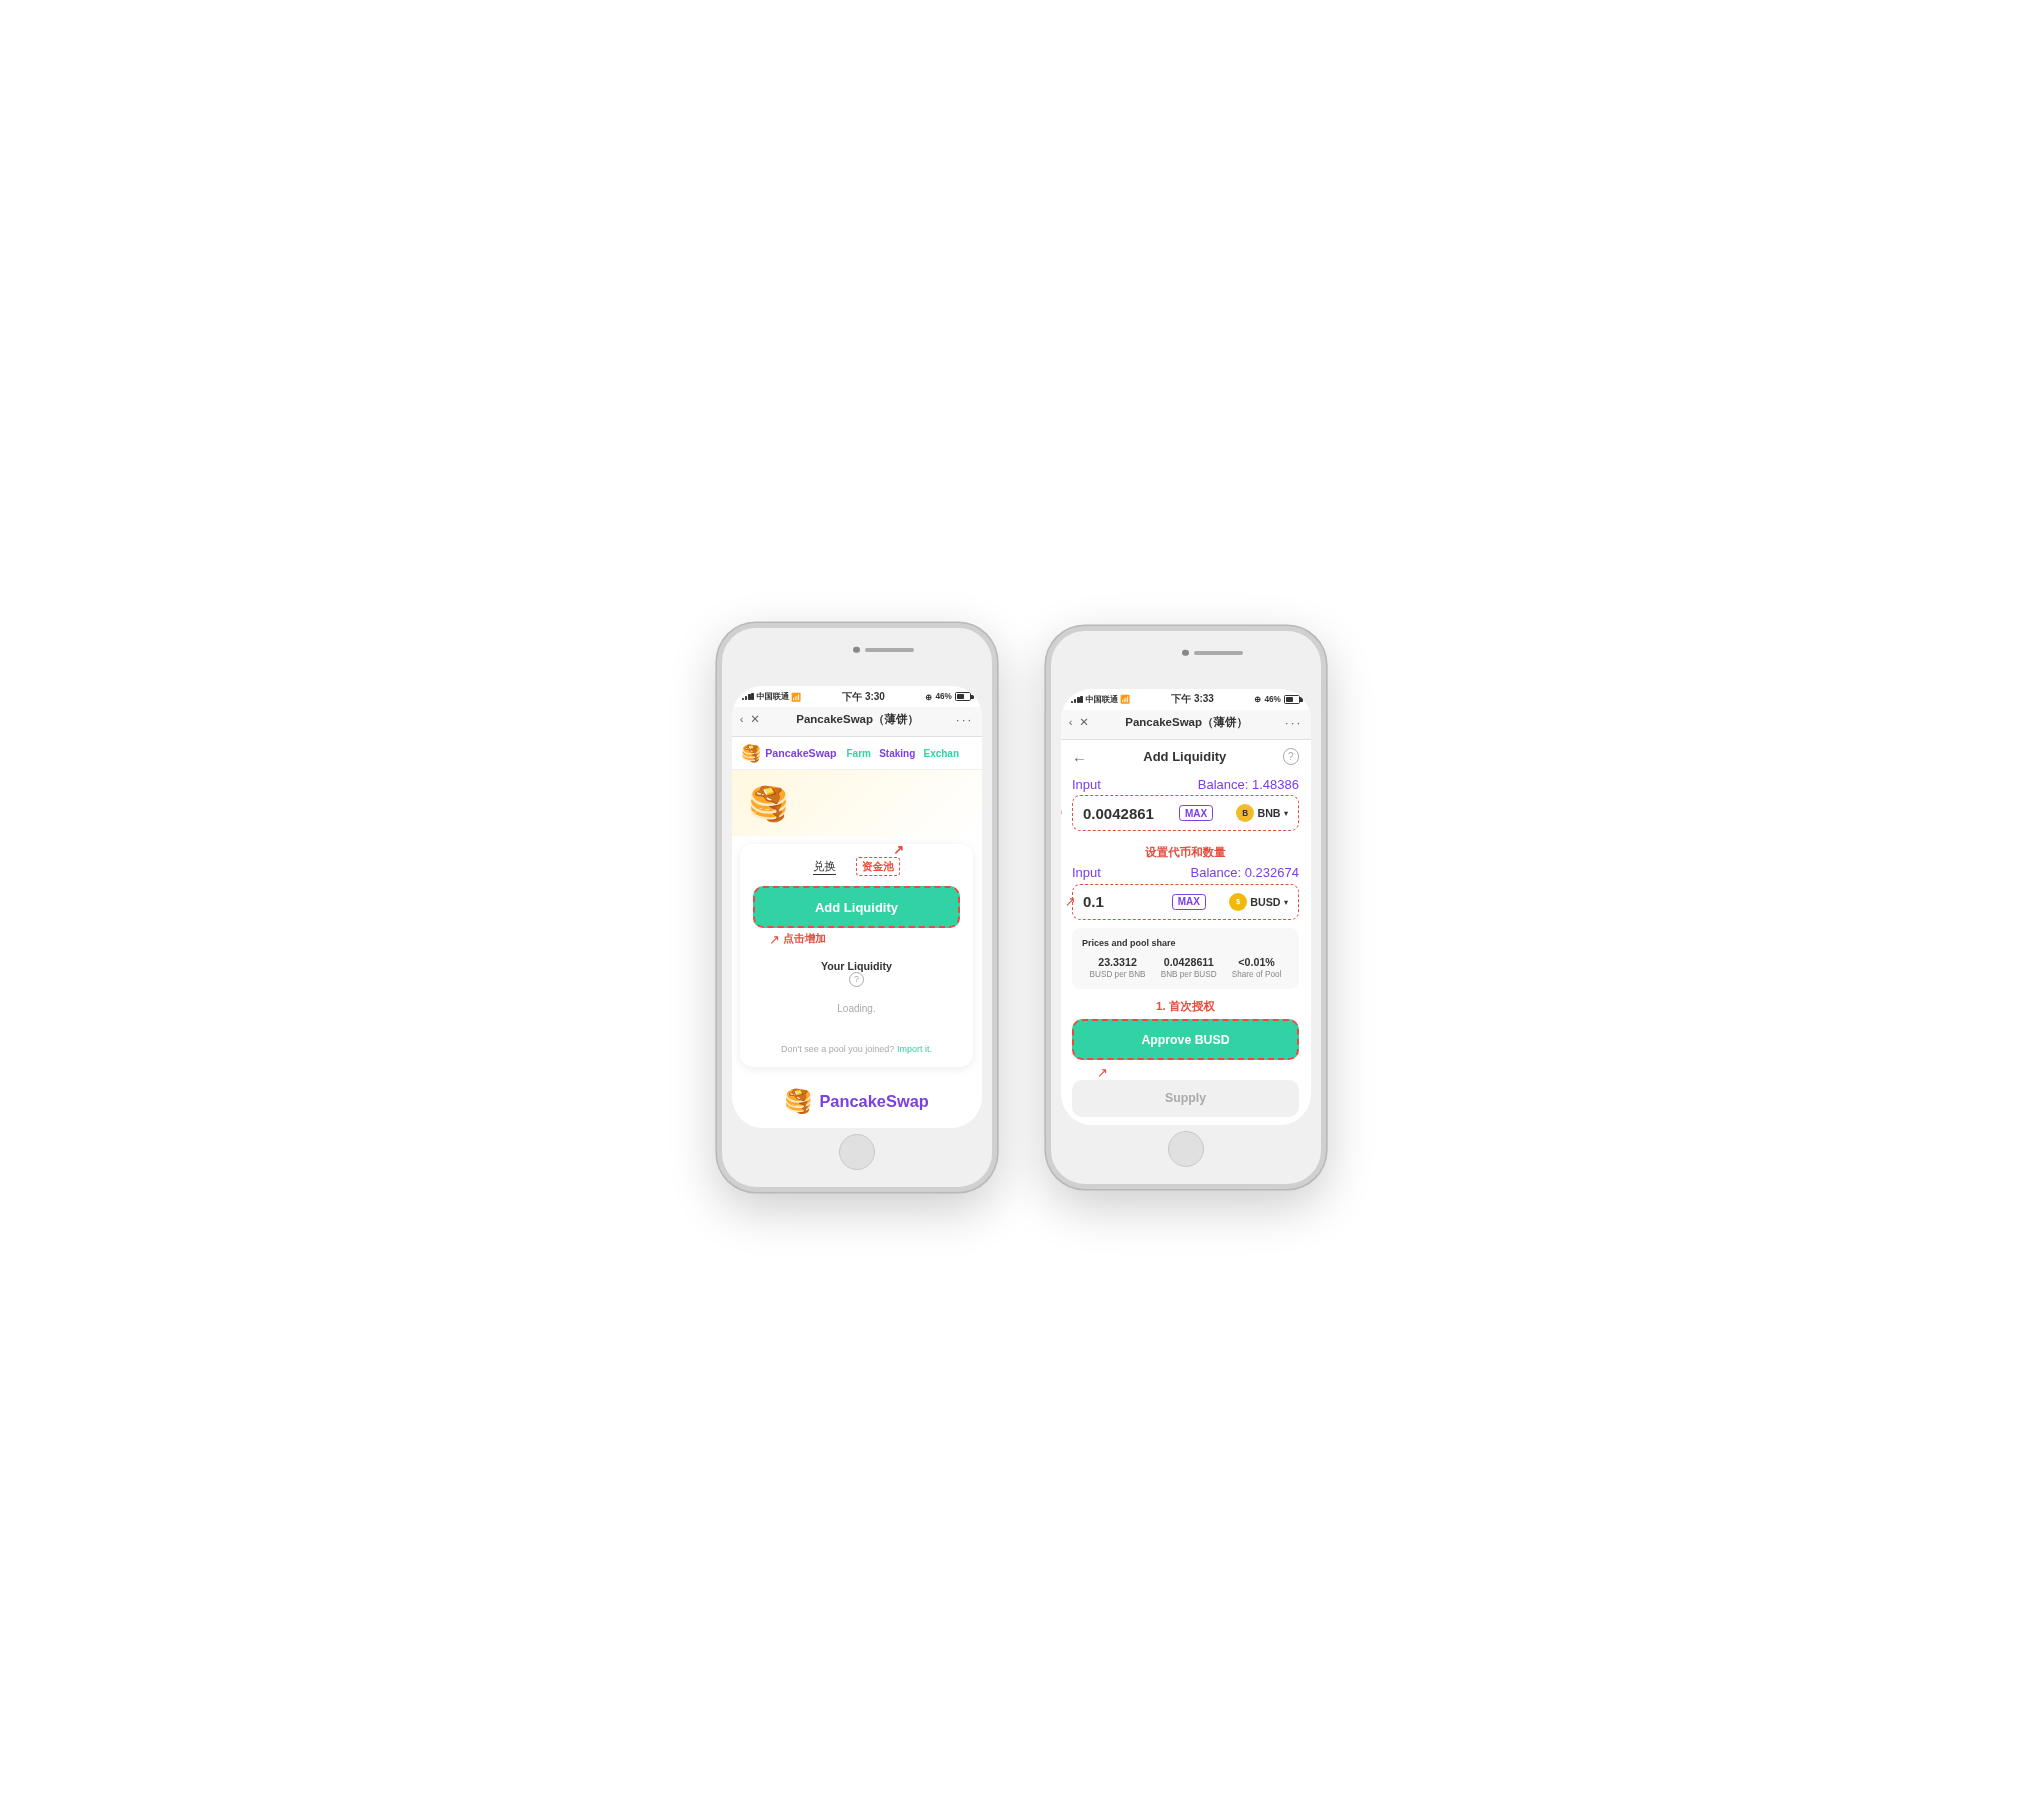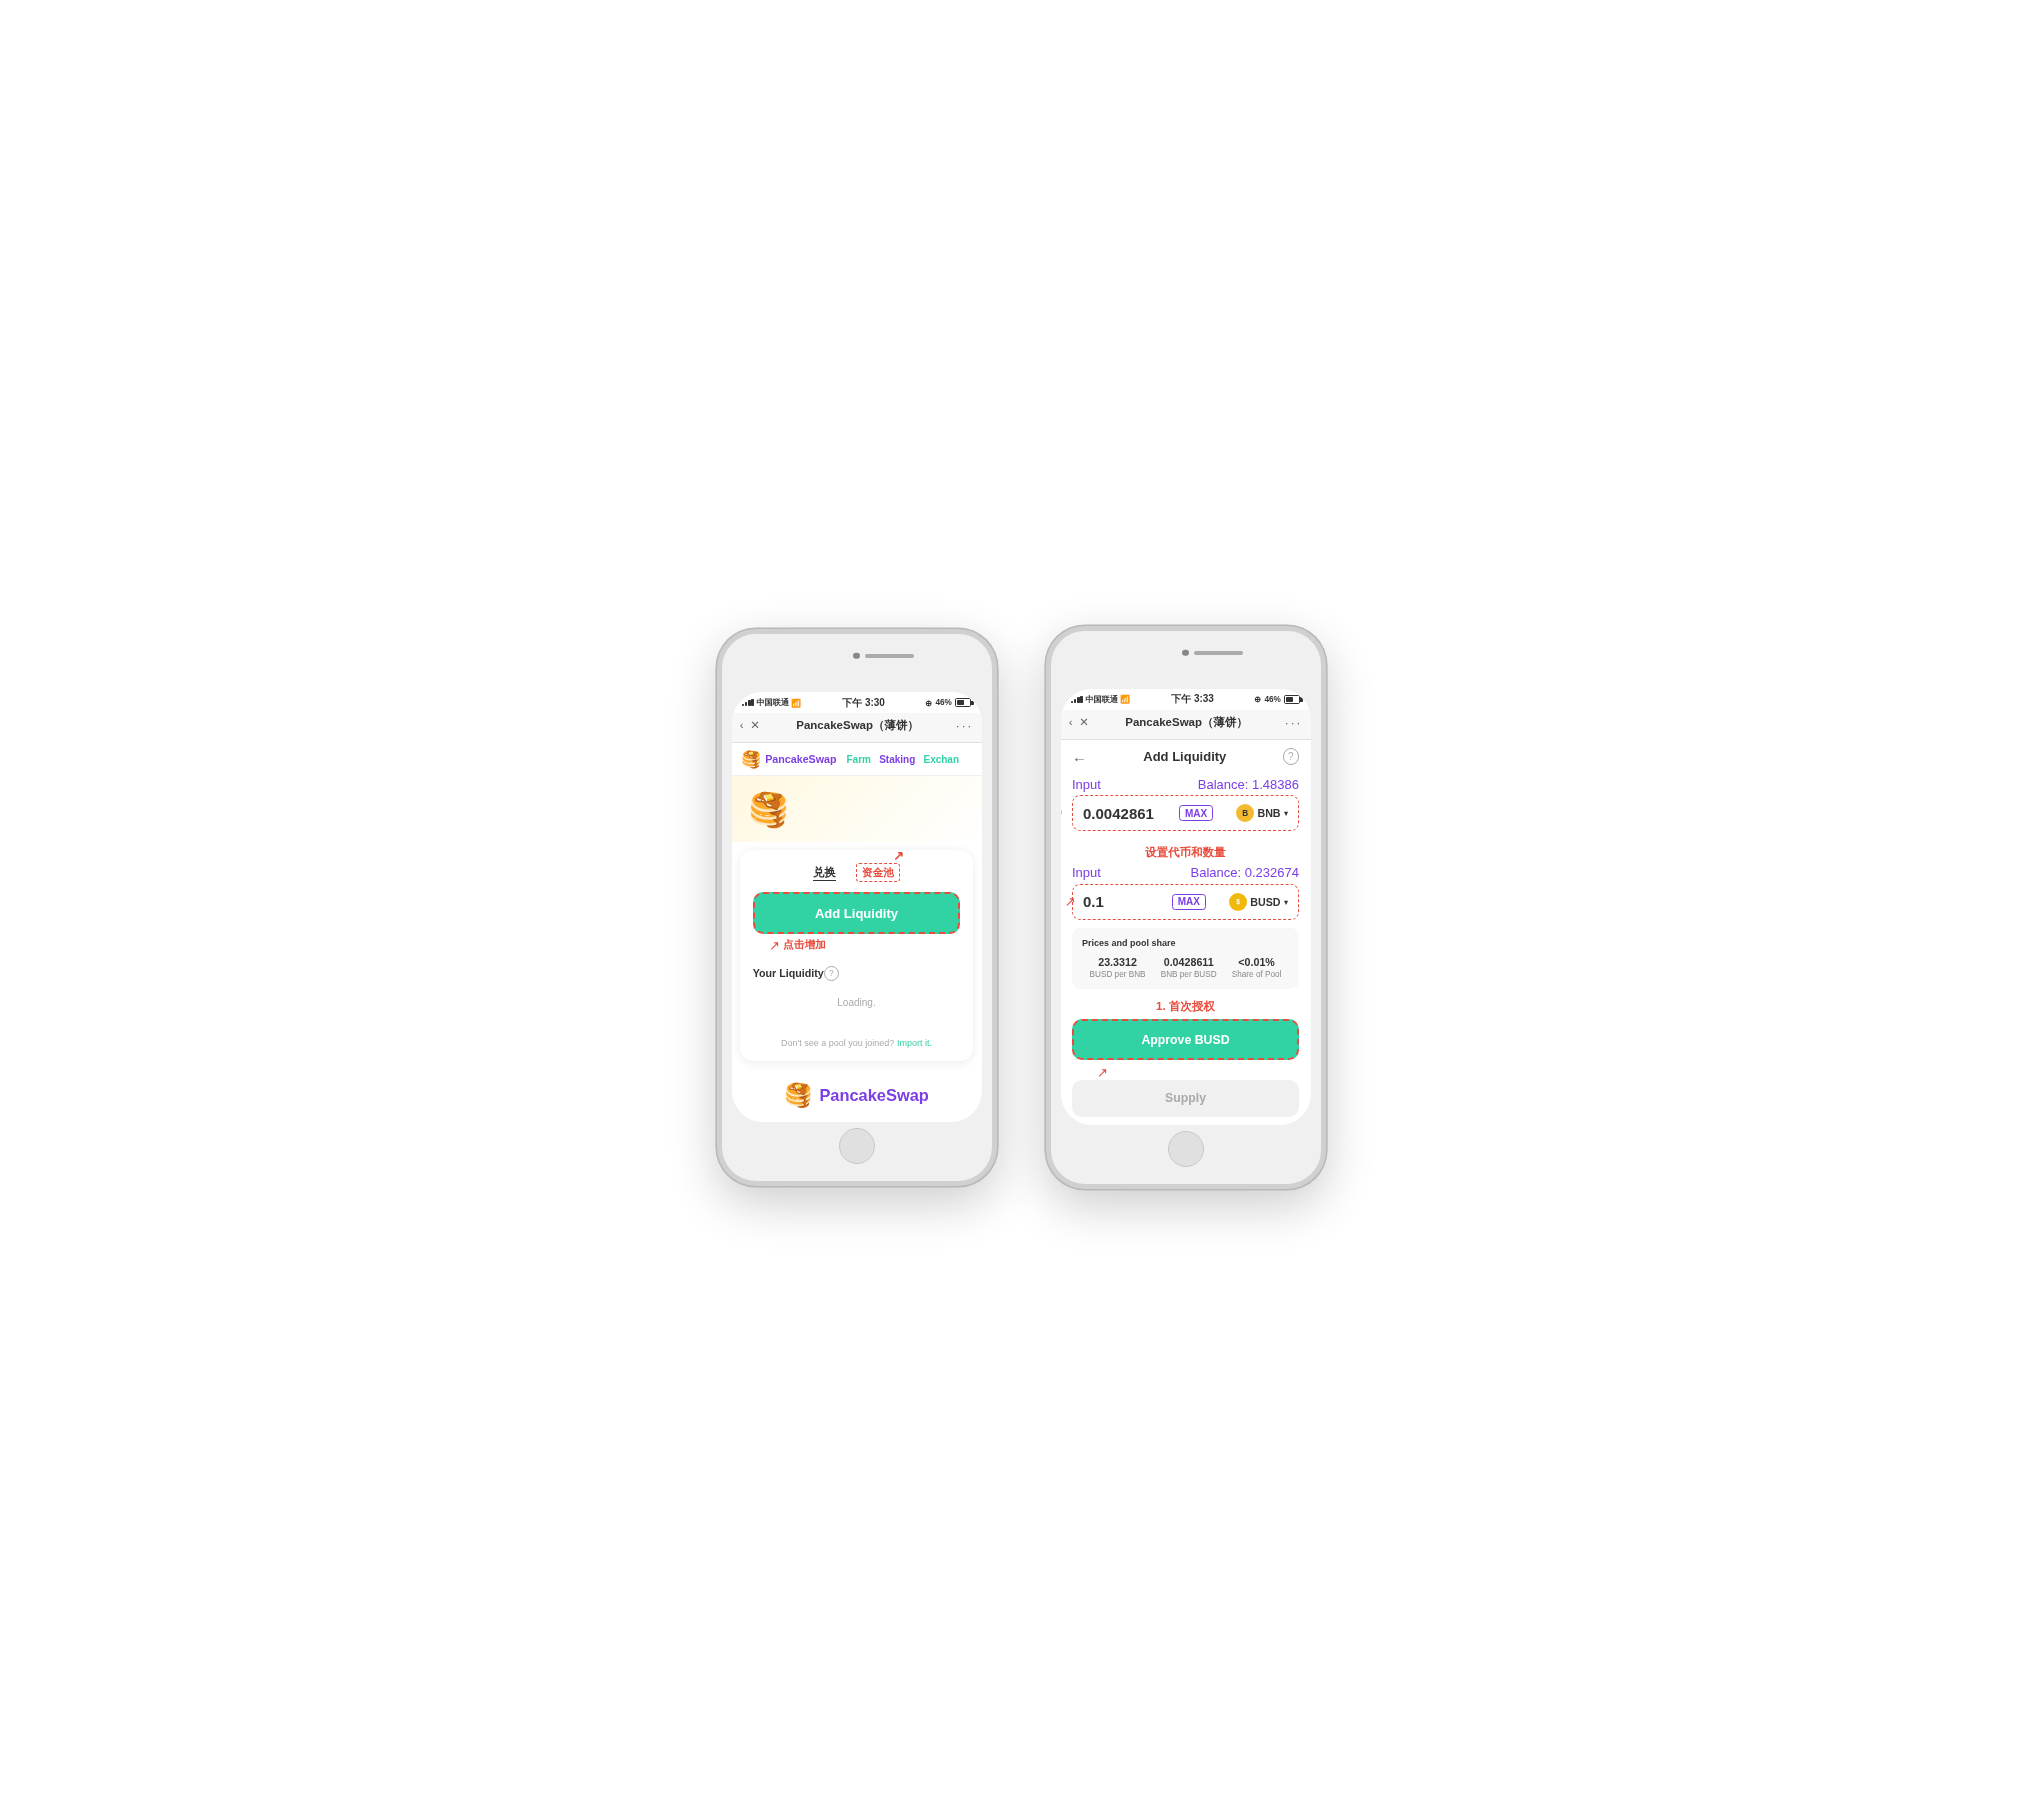--- a/index.html
+++ b/index.html
@@ -186,21 +186,21 @@
       box-shadow: 0 1.6px 10px rgba(0,0,0,0.08);
       padding: 13px;
     }
     .card-tab {
       font-size: 11.5px;
       color: #aaa;
       cursor: pointer;
     }
     .card-tab.active {
       color: #333;
-      font-weight: 700;
+      font-weight: 400;
       border-bottom: 1.6px solid #333;
     }
 
     
     .add-liquidity-btn {
       width: 100%;
       background: #31d3a5;
       color: #fff;
       font-size: 13px;
       font-weight: 600;
@@ -209,22 +209,23 @@
       padding: 11.5px;
       text-align: center;
       cursor: pointer;
       position: relative;
     }
 
     
     .your-liquidity {
       margin-top: 13px;
       display: flex;
-      justify-content: flex-start;
-      align-items: center;
+      justify-content: flex-end;
+      align-items: center;
+      flex-direction: column;
     }
     .your-liquidity-title {
       font-size: 10.7px;
       font-weight: 600;
       color: #333;
     }
     .question-badge {
       width: 15px; height: 15px;
       border-radius: 50%;
       border: 1.2px solid #aaa;

